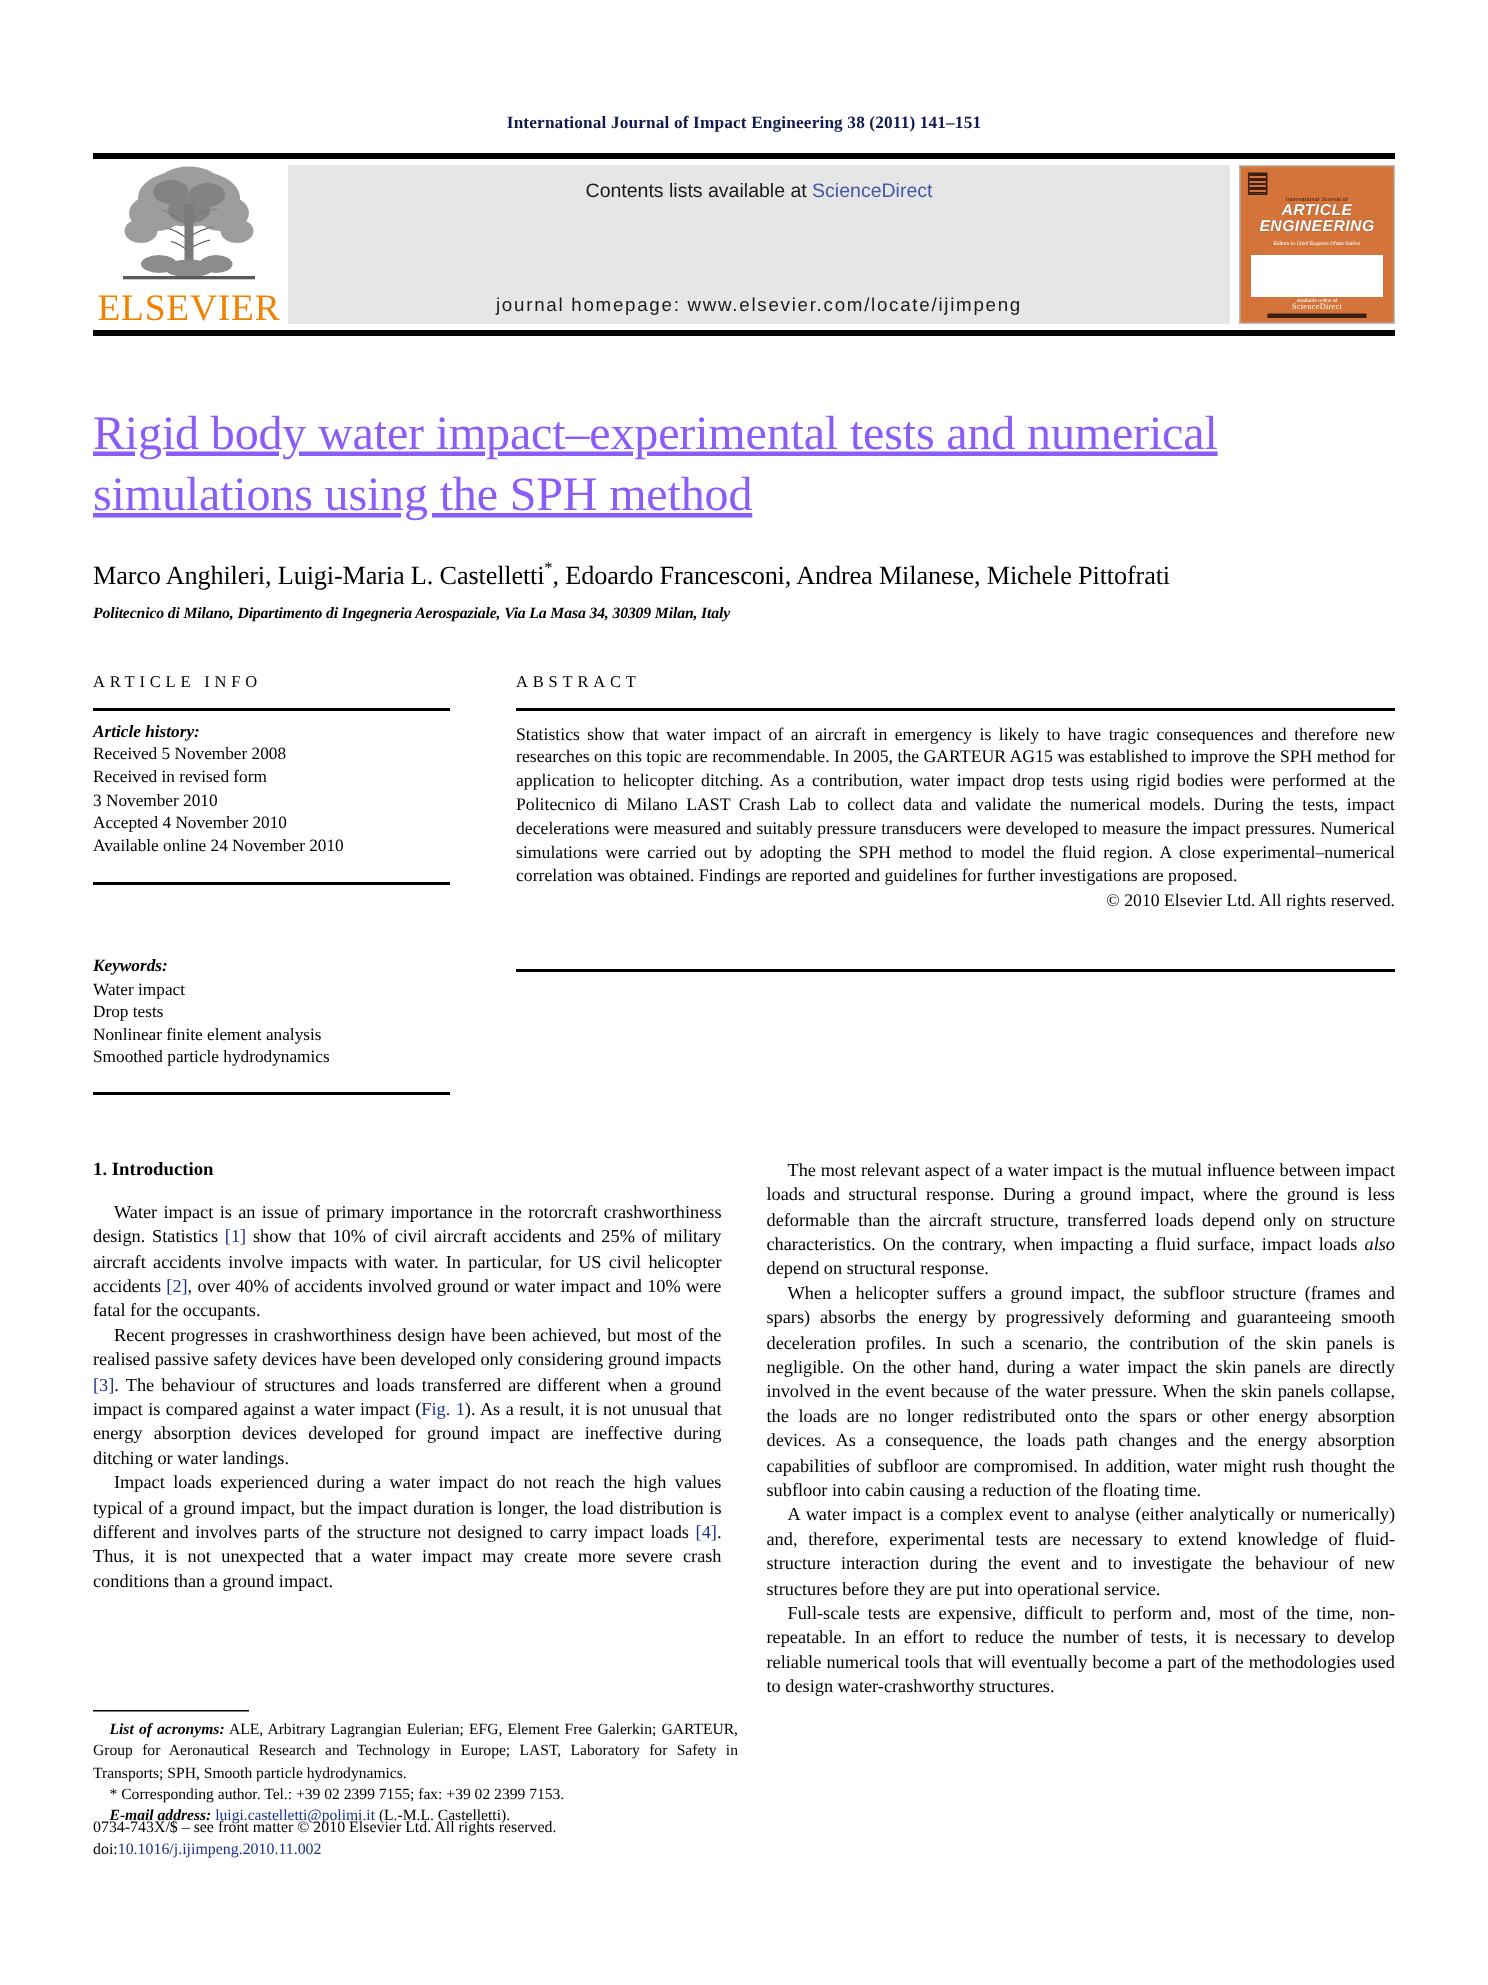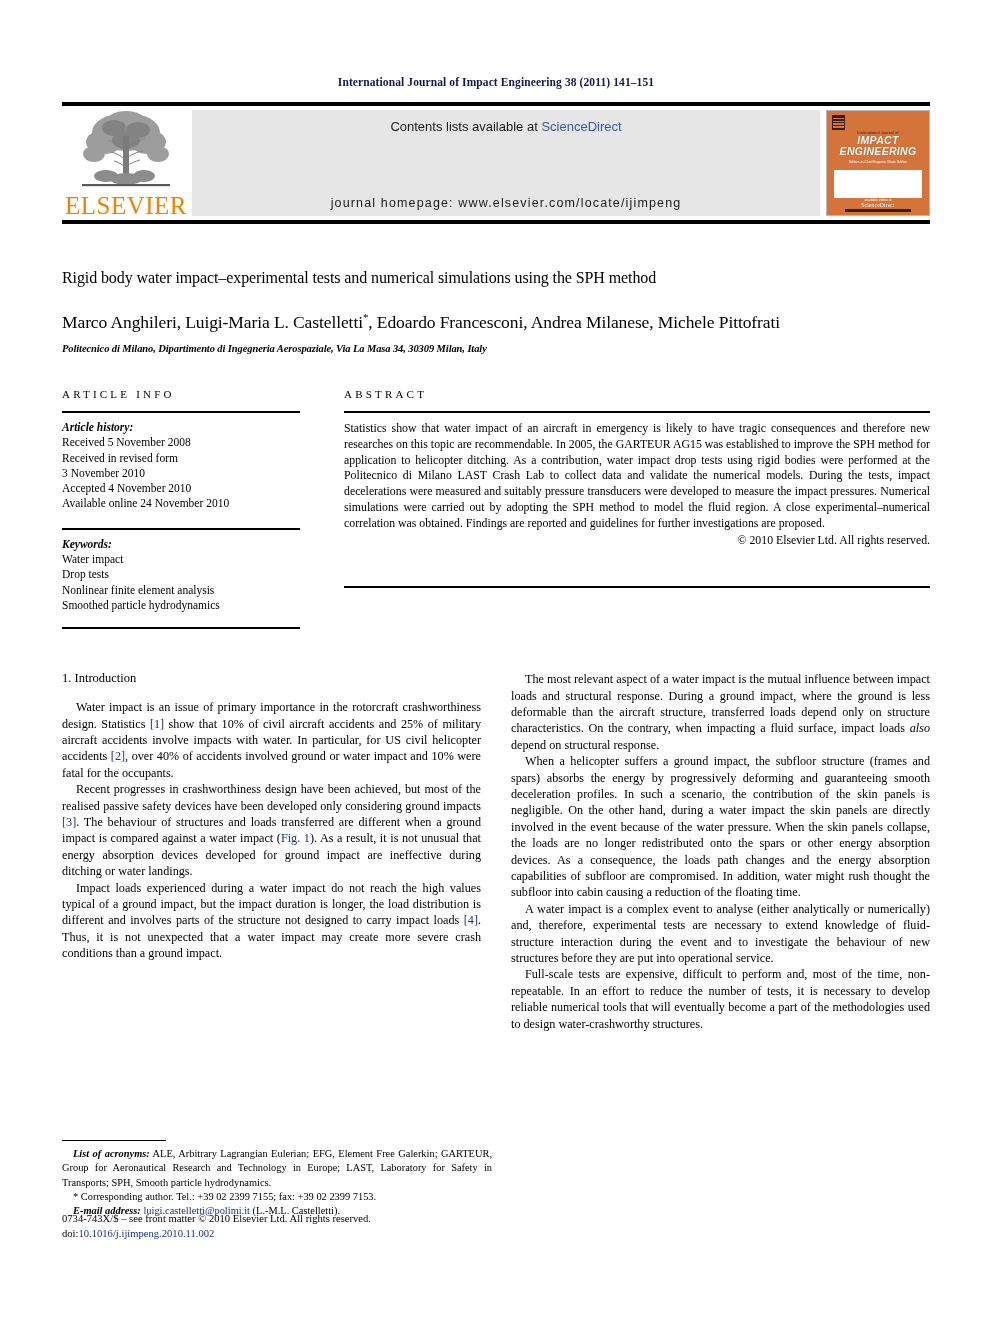--- a/index.html
+++ b/index.html
@@ -121,26 +121,27 @@
     margin: 4px 0 0 0;
   }
   .cover-bottom { margin-top:auto; width:100%; text-align:center; padding-bottom:3px;}
   .cover-bottom .cb1 { font-family:"Liberation Sans",sans-serif; font-size:3.4px; color:#fff;}
   .cover-bottom .cb2 { font-family:"Liberation Serif",serif; font-size:5.5px; color:#fff; letter-spacing:.2px;}
   .cover-bar { width:66px; height:3px; background:#3a1f10; margin:1px auto 0 auto;}
 
   
   .article-head { margin: 44px 62px 0 62px; }
   .paper-title {
-    font-size: 16px;
+    font-size: 32px;
     line-height: 1.28;
     font-weight: normal;
-    color: #000000;
+    color: #8b5cf6;
     margin: 0 0 22px 0;
     letter-spacing: -.1px;
+    text-decoration: underline;
   }
   .authors {
     font-size: 17.5px;
     line-height: 1.3;
     margin: 0 0 9px 0;
     letter-spacing: -.1px;
   }
   .authors sup { font-size: 11px; vertical-align: super; }
   .affiliation {
     font-size: 10.5px;
@@ -161,21 +162,21 @@
   .sec-label {
     font-size: 11px;
     font-weight: normal;
     letter-spacing: 3.2px;
     margin: 0 0 11px 0;
   }
   .rule { border-top: 2px solid #000; }
   .info-block { padding: 7px 0 16px 0; }
   .info-line { font-size: 11.5px; line-height: 1.33; }
   .info-head { font-style: italic; font-weight: bold; }
-  .kw-block { padding: 7px 0 14px 0; }
+  .kw-block { padding: 7px 0 14px 0; margin-top: 40px; }
   .abstract-text {
     font-size: 11.8px;
     line-height: 1.34;
     text-align: justify;
     padding-top: 8px;
     margin: 0;
   }
   .copyright {
     font-size: 11.8px;
     text-align: right;
@@ -184,21 +185,21 @@
 
   
   .body-cols {
     margin: 42px 62px 0 62px;
     display: flex;
     gap: 30px;
   }
   .bcol { flex: 1 1 0; min-width: 0; }
   .sec-title {
     font-size: 12.5px;
-    font-weight: normal;
+    font-weight: bold;
     margin: 0 0 13px 0;
   }
   .para {
     font-size: 12.2px;
     line-height: 1.345;
     text-align: justify;
     margin: 0;
     text-indent: 14px;
     -webkit-hyphens: none; hyphens: none;
   }
@@ -281,21 +282,21 @@
       <div class="contents-line">
         <span>Contents lists available at </span><span class="sd">ScienceDirect</span>
       </div>
       <div class="homepage-line">journal homepage: www.elsevier.com/locate/ijimpeng</div>
     </div>
 
     <div class="cover">
       <div class="cover-top">
         <div class="cover-elsevier-mark"></div>
         <div class="cover-sub">International Journal of</div>
-        <div class="cover-name">IMPACT</div>
+        <div class="cover-name">ARTICLE</div>
         <div class="cover-name">ENGINEERING</div>
         <div class="cover-editors">Editors-in-Chief
 Eugenio Oñate Ibáñez</div>
       </div>
       <div class="cover-white"></div>
       <div class="cover-bottom">
         <div class="cb1">available online at</div>
         <div class="cb2">ScienceDirect</div>
         <div class="cover-bar"></div>
       </div>

